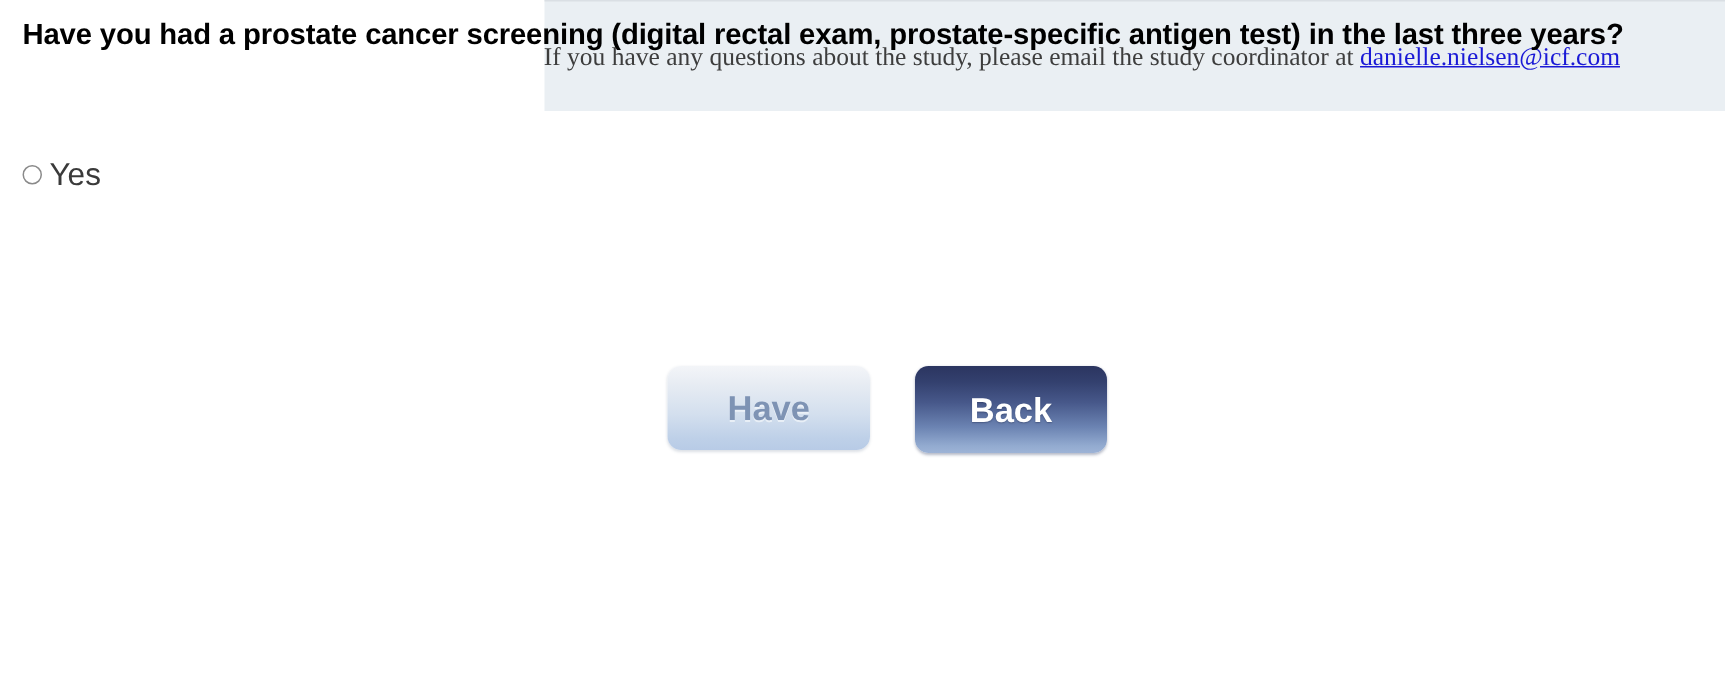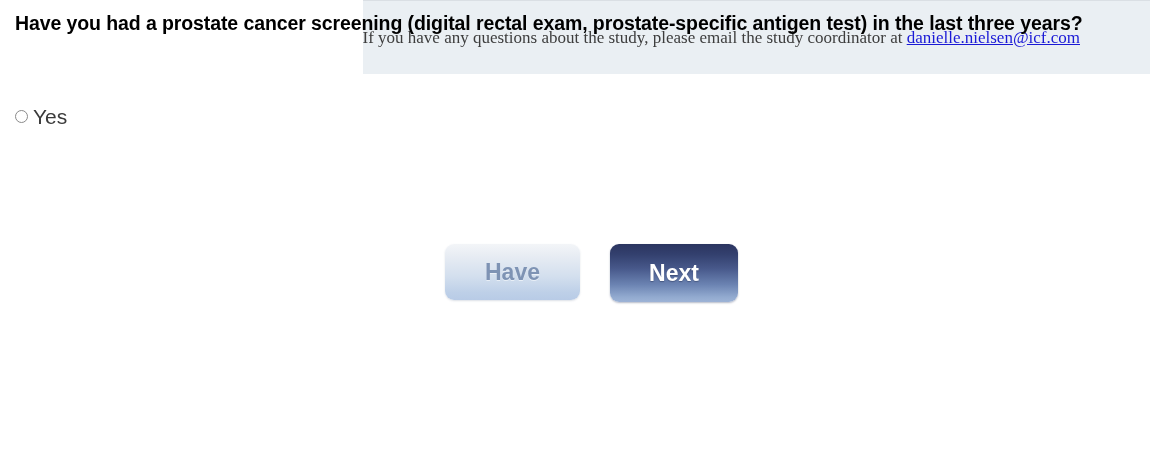--- a/index.html
+++ b/index.html
@@ -167,21 +167,21 @@
       <label class="option-row">
         <span class="radio-mark"></span>
         <span class="option-label">Yes</span>
       </label>
 
 
     </div>
 
     <div class="button-bar">
       <button class="btn btn-back">Have</button>
-      <button class="btn btn-next">Next</button>
+      <button class="btn btn-next">Back</button>
     </div>
 
   </div>
 
   <div class="footer">
     <div class="footer-text"><span>If you have any questions about the study, please email the study coordinator at </span><a class="footer-link" href="#">danielle.nielsen@icf.com</a></div>
   </div>
 
 </div>
 

